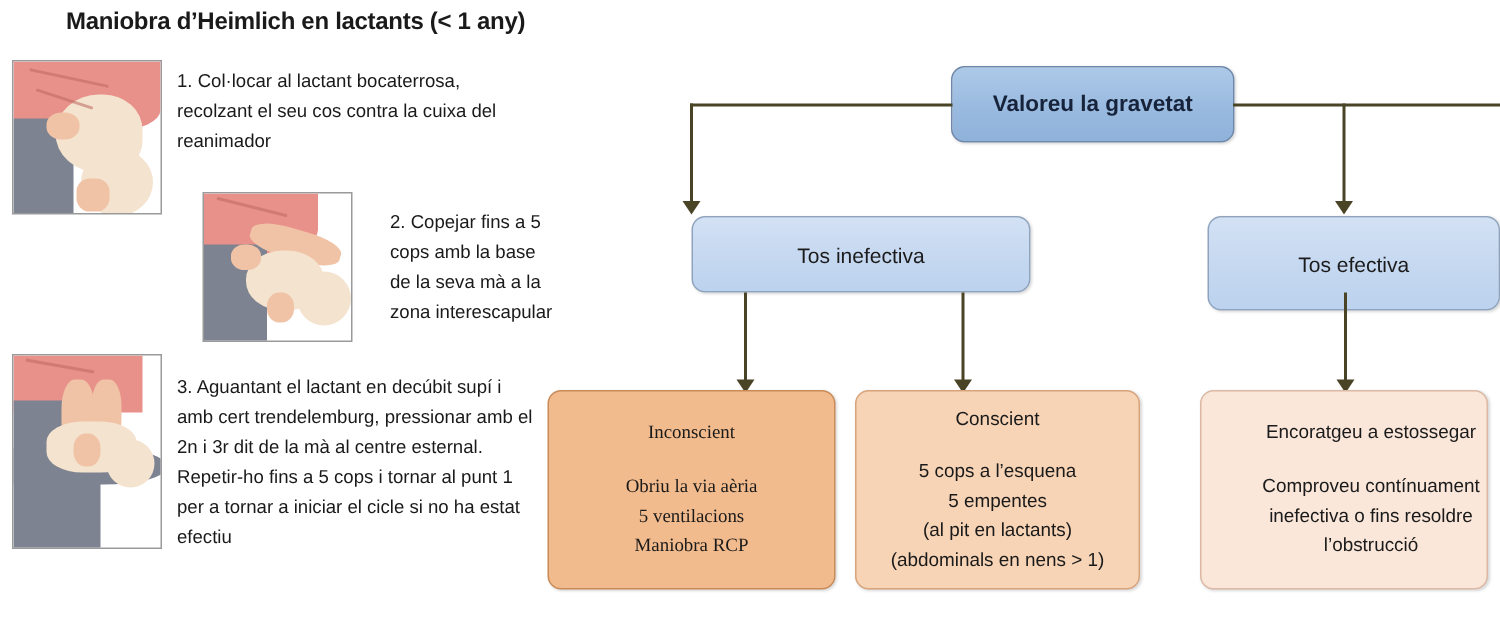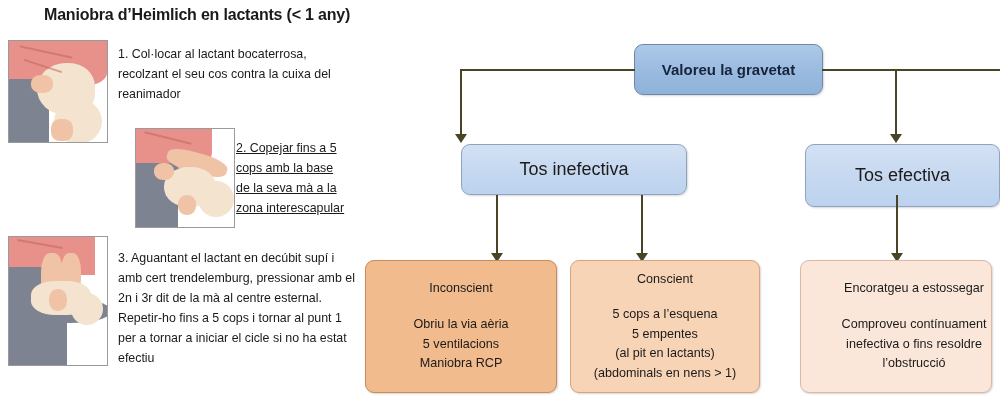--- a/index.html
+++ b/index.html
@@ -74,21 +74,21 @@
 
   .node-root {
     background: linear-gradient(180deg, #adc9e8 0%, #9bbbe0 50%, #8fb2da 100%);
     font-weight: bold;
     font-size: 15px;
     color: #16233a;
     border-color: #6f87a8;
   }
   .node-level2 {
     background: linear-gradient(180deg, #d3e1f4 0%, #c5d8f0 55%, #bcd2ee 100%);
-    font-size: 18px;
+    font-size: 14px;
     color: #1b1b1b;
     border-color: #8fa3bd;
   }
   .node-leaf { font-size: 12.6px; line-height: 1.55; color: #1a1a1a; }
   .node-leaf .head { margin-bottom: 16px; }
   .node-dark   { background: #f2bb8d; border-color: #c98b58; }
   .node-mid    { background: #f8d4b6; border-color: #d8a47c; }
   .node-light  { background: #fae7da; border-color: #dcb9a4; padding-left: 36px; }
 
   
@@ -129,21 +129,21 @@
       <div class="sk-shirt" style="left:0;   top:0;   width:76px;  height:40px; border-radius:0 0 40% 10%;"></div>
       <div class="sk-pants" style="left:0;   top:34px; width:42px;  height:66px;"></div>
       <div class="sk-arm" style="left:30px; top:24px; width:62px;  height:20px; border-radius:40%; transform:rotate(16deg);"></div>
       <div class="sk-baby" style="left:28px; top:38px; width:52px;  height:40px; border-radius:48%;"></div>
       <div class="sk-baby" style="left:62px; top:52px; width:36px;  height:36px; border-radius:50%;"></div>
       <div class="sk-arm" style="left:18px; top:34px; width:20px;  height:17px; border-radius:45%;"></div>
       <div class="sk-arm" style="left:42px; top:66px; width:18px;  height:20px; border-radius:45%;"></div>
       <div class="sk-line" style="left:8px;  top:8px;  width:48px;  height:2px; transform:rotate(14deg);"></div>
     </div>
   </div>
-  <div class="steptext" style="left:236px; top:138px; width:110px;text-decoration:underline;">2. Copejar fins a 5 cops amb la base de la seva mà a la zona interescapular</div>
+  <div class="steptext" style="left:260px; top:138px; width:110px;">2. Copejar fins a 5 cops amb la base de la seva mà a la zona interescapular</div>
 
   <div class="photo" style="left:8px; top:236px; width:100px; height:130px;">
     <div class="scene">
       <div class="sk-shirt" style="left:0;   top:0;   width:86px;  height:38px;"></div>
       <div class="sk-pants" style="left:0;   top:30px; width:58px;  height:100px;"></div>
       <div class="sk-pants" style="left:0;   top:62px; width:100px; height:24px; border-radius:0 40% 40% 0;"></div>
       <div class="sk-arm" style="left:32px; top:16px; width:22px;  height:48px; border-radius:40%;"></div>
       <div class="sk-arm" style="left:52px; top:16px; width:20px;  height:44px; border-radius:40%;"></div>
       <div class="sk-baby" style="left:22px; top:44px; width:60px;  height:34px; border-radius:40%;"></div>
       <div class="sk-baby" style="left:62px; top:56px; width:32px;  height:32px; border-radius:50%;"></div>
@@ -178,21 +178,21 @@
 
     <div class="conn conn-v" style="left:141px; top:195px; height:60px;"></div>
     <div class="arrow" style="left:136px; top:253px;"></div>
 
     <div class="conn conn-v" style="left:286px; top:195px; height:60px;"></div>
     <div class="arrow" style="left:281px; top:253px;"></div>
 
     <div class="conn conn-v" style="left:541px; top:195px; height:60px;"></div>
     <div class="arrow" style="left:536px; top:253px;"></div>
 
-    <div class="node node-leaf node-dark" style="left:10px; top:260px; width:192px; height:133px;">
+    <div class="node node-leaf node-dark" style="left:10px; top:260px; width:192px; height:133px;font-family:Liberation Serif, serif;">
       <span class="ln head">Inconscient</span>
       <span class="ln">Obriu la via aèria</span>
       <span class="ln">5 ventilacions</span>
       <span class="ln">Maniobra RCP</span>
     </div>
 
     <div class="node node-leaf node-mid" style="left:215px; top:260px; width:190px; height:133px;">
       <span class="ln head">Conscient</span>
       <span class="ln">5 cops a l’esquena</span>
       <span class="ln">5 empentes</span>

